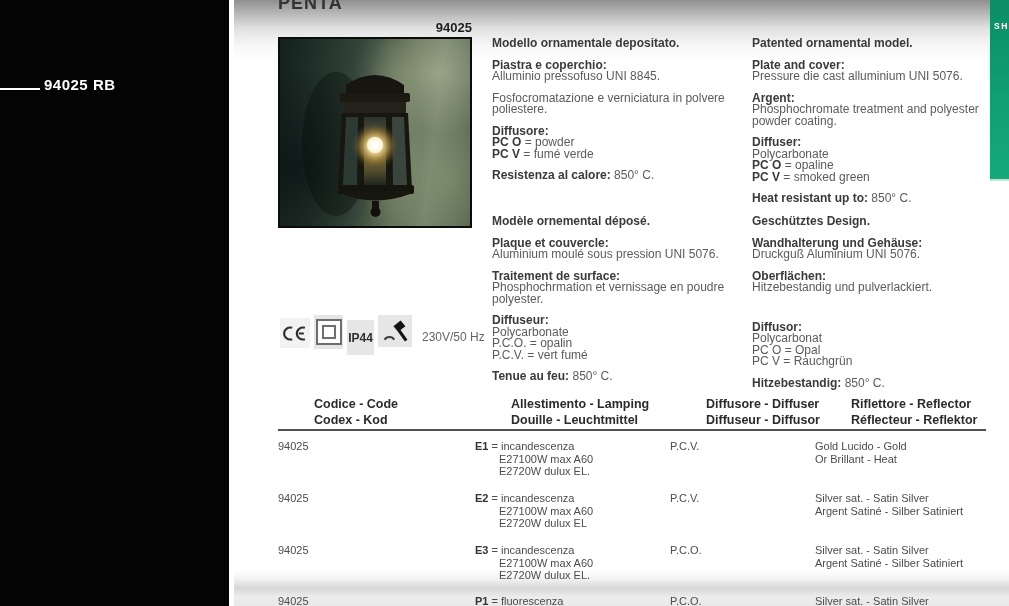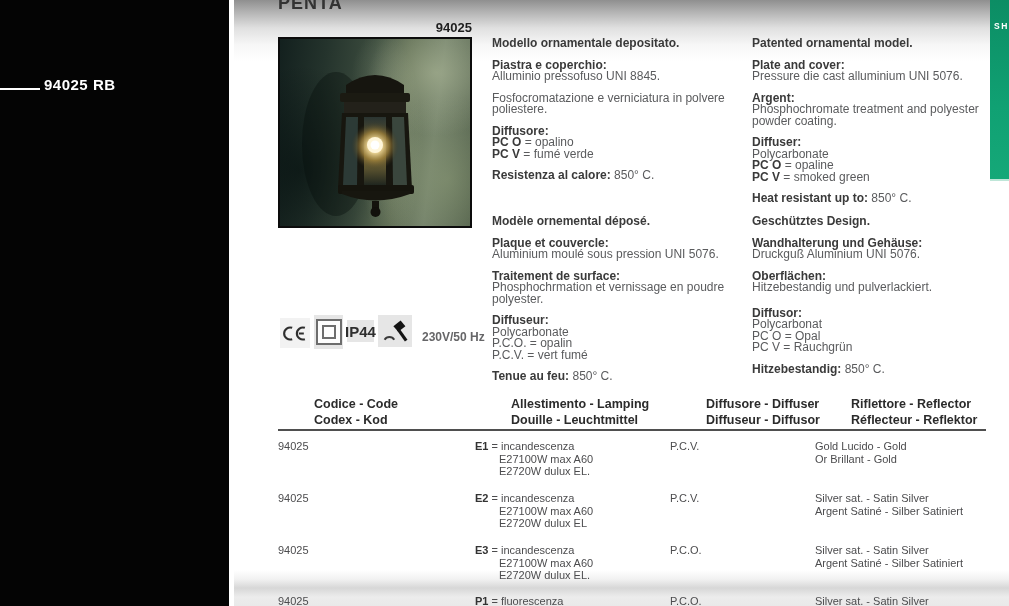--- a/index.html
+++ b/index.html
@@ -41,26 +41,26 @@
   .spec-col .sb{font-weight:bold;color:#3a3a3a;}
   #spec-it{left:258px;top:38px;}
   #spec-en{left:518px;top:38px;}
   #spec-fr{left:258px;top:216px;}
   #spec-de{left:518px;top:216px;}
   
   .badge{position:absolute;box-sizing:border-box;}
   .badge-box{background:#e6e6e6;}
   #ce-box{left:46px;top:318px;width:30px;height:30px;background:#f2f2f2;display:flex;align-items:center;justify-content:center;}
   #cl2-box{left:80px;top:315px;width:29px;height:34px;display:flex;align-items:center;justify-content:center;}
-  #ip-box{left:113px;top:320px;width:27px;height:22px;display:flex;align-items:center;justify-content:center;
-          font-size:15px;font-weight:bold;color:#2e2e2e;}
+  #ip-box{left:113px;top:320px;width:27px;height:35px;display:flex;align-items:center;justify-content:center;
+          font-size:12px;font-weight:bold;color:#2e2e2e;}
   #hammer-box{left:144px;top:315px;width:34px;height:32px;display:flex;align-items:center;justify-content:center;}
   .cl2-outer{width:22px;height:22px;border:2px solid #6d6d6d;background:#fdfdfd;display:flex;align-items:center;justify-content:center;}
   .cl2-inner{width:10px;height:10px;border:2px solid #6d6d6d;}
-  .voltage{position:absolute;left:188px;top:330px;font-size:12px;color:#666668;font-weight:bold;}
+  .voltage{position:absolute;left:188px;top:330px;font-size:12px;color:#666668;}
   
   .thead .h{position:absolute;font-weight:bold;font-size:12.5px;color:#2b2b2b;line-height:16px;white-space:nowrap;margin-left:36px;}
   #h1{left:44px;top:396px;} #h2{left:241px;top:396px;} #h3{left:436px;top:396px;} #h4{left:581px;top:396px;}
   .hrule{position:absolute;left:44px;top:429px;width:708px;height:2px;background:#4f4f4f;}
   .trow{position:absolute;left:0;width:775px;font-size:11px;color:#4c4c4e;line-height:12.5px;}
   .trow .c1{position:absolute;left:44px;top:0;}
   .trow .c2{position:absolute;left:241px;top:0;width:158px;}
   .trow .c3{position:absolute;left:436px;top:0;}
   .trow .c4{position:absolute;left:581px;top:0;}
   .trow .sb{font-weight:bold;color:#333333;}
@@ -129,21 +129,21 @@
         </div>
         <div class="spec-block">
           <div class="spec-line"><span class="sb">Piastra e coperchio:</span></div>
           <div class="spec-line"><span>Alluminio pressofuso UNI 8845.</span></div>
         </div>
         <div class="spec-block">
           <div class="spec-line"><span>Fosfocromatazione e verniciatura in polvere poliestere.</span></div>
         </div>
         <div class="spec-block">
           <div class="spec-line"><span class="sb">Diffusore:</span></div>
-          <div class="spec-line"><span class="sb">PC O</span><span> = opalino</span></div>
+          <div class="spec-line"><span class="sb">PC O</span><span> = powder</span></div>
           <div class="spec-line"><span class="sb">PC V</span><span> = fumé verde</span></div>
         </div>
         <div class="spec-block">
           <div class="spec-line"><span class="sb">Resistenza al calore:</span><span> 850° C.</span></div>
         </div>
       </div>
     <div class="spec-col" id="spec-en">
         <div class="spec-block">
           <div class="spec-line"><span class="sb">Patented ornamental model.</span></div>
         </div>
@@ -188,21 +188,21 @@
         </div>
       </div>
     <div class="spec-col" id="spec-de">
         <div class="spec-block">
           <div class="spec-line"><span class="sb">Geschütztes Design.</span></div>
         </div>
         <div class="spec-block">
           <div class="spec-line"><span class="sb">Wandhalterung und Gehäuse:</span></div>
           <div class="spec-line"><span>Druckguß Aluminium UNI 5076.</span></div>
         </div>
-        <div class="spec-block" style="margin-bottom: 14px;">
+        <div class="spec-block" style="margin-bottom: 28px;">
           <div class="spec-line"><span class="sb">Oberflächen:</span></div>
           <div class="spec-line"><span>Hitzebestandig und pulverlackiert.</span></div>
         </div>
         <div class="spec-block">
           <div class="spec-line"><span class="sb">Diffusor:</span></div>
           <div class="spec-line"><span>Polycarbonat</span></div>
           <div class="spec-line"><span>PC O = Opal</span></div>
           <div class="spec-line"><span>PC V = Rauchgrün</span></div>
         </div>
         <div class="spec-block">
@@ -261,21 +261,21 @@
               <span>100W max A60</span>
             </div>
             <div class="lampline">
               <span>E27</span>
               <span>20W dulux EL.</span>
             </div>
           </div>
           <div class="c3">P.C.V.</div>
           <div class="c4">
             <div>Gold Lucido - Gold</div>
-            <div>Or Brillant - Gold</div>
+            <div>Or Brillant - Heat</div>
           </div>
         </div>
         <div class="trow" style="top: 492px;">
           <div class="c1">94025</div>
           <div class="c2">
             <div><span class="sb">E2</span><span> = incandescenza</span></div>
             <div class="lampline">
               <span>E27</span>
               <span>100W max A60</span>
             </div>

